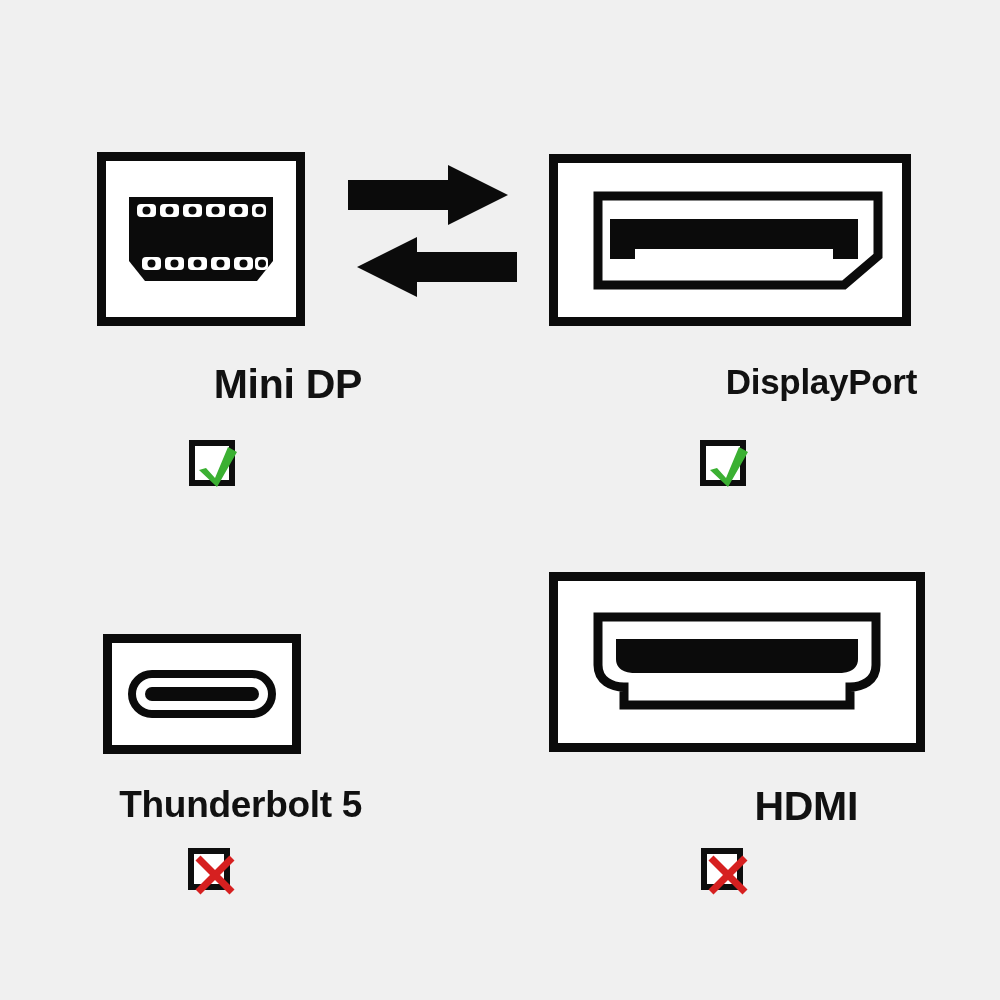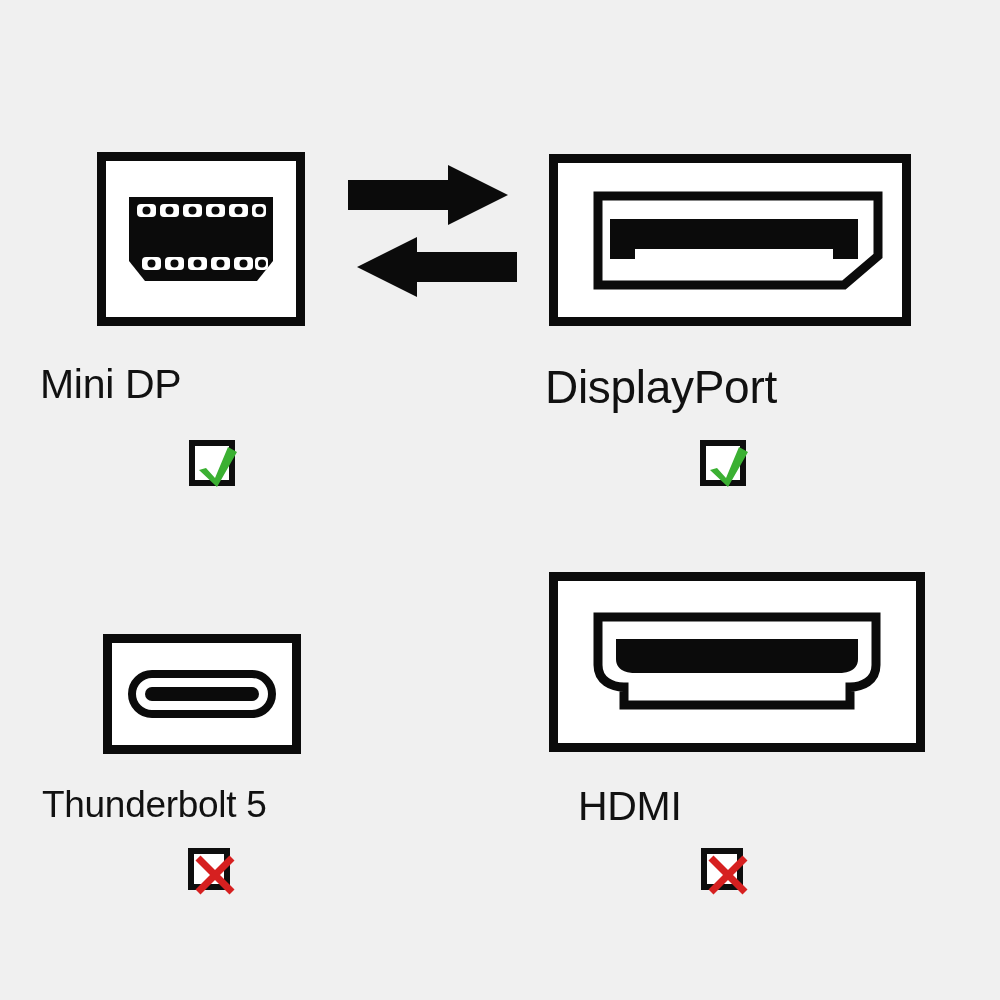--- a/index.html
+++ b/index.html
@@ -23,22 +23,22 @@
     position: absolute;
   }
   .port-frame {
     position: absolute;
     background: #ffffff;
     border: 9px solid #0b0b0b;
     box-sizing: border-box;
   }
   .port-label {
     position: absolute;
-    text-align: left;
-    font-weight: normal;
+    text-align: right;
+    font-weight: bold;
     color: #111111;
     letter-spacing: -0.3px;
     white-space: nowrap;
     line-height: 1;
   }
   .mark-box {
     position: absolute;
     box-sizing: border-box;
     background: #ffffff;
     border: 6px solid #0e0e0e;
@@ -50,21 +50,21 @@
     overflow: visible;
   }
 
   
   #frame-minidp { left: 97px; top: 152px; width: 208px; height: 174px; }
   #label-minidp { left: 40px; top: 364px; width: 322px; font-size: 41px; }
   #mark-minidp  { left: 189px; top: 440px; width: 46px; height: 46px; }
 
   
   #frame-dp { left: 549px; top: 154px; width: 362px; height: 172px; }
-  #label-dp { left: 545px; top: 364px; width: 372px; font-size: 46px; }
+  #label-dp { left: 545px; top: 364px; width: 372px; font-size: 35px; }
   #mark-dp  { left: 700px; top: 440px; width: 46px; height: 46px; }
 
   
   #frame-tb { left: 103px; top: 634px; width: 198px; height: 120px; }
   #label-tb { left: 42px; top: 786px; width: 320px; font-size: 37px; }
   #mark-tb  { left: 188px; top: 848px; width: 42px; height: 42px; }
 
   
   #frame-hdmi { left: 549px; top: 572px; width: 376px; height: 180px; }
   #label-hdmi { left: 578px; top: 786px; width: 280px; font-size: 41px; }

